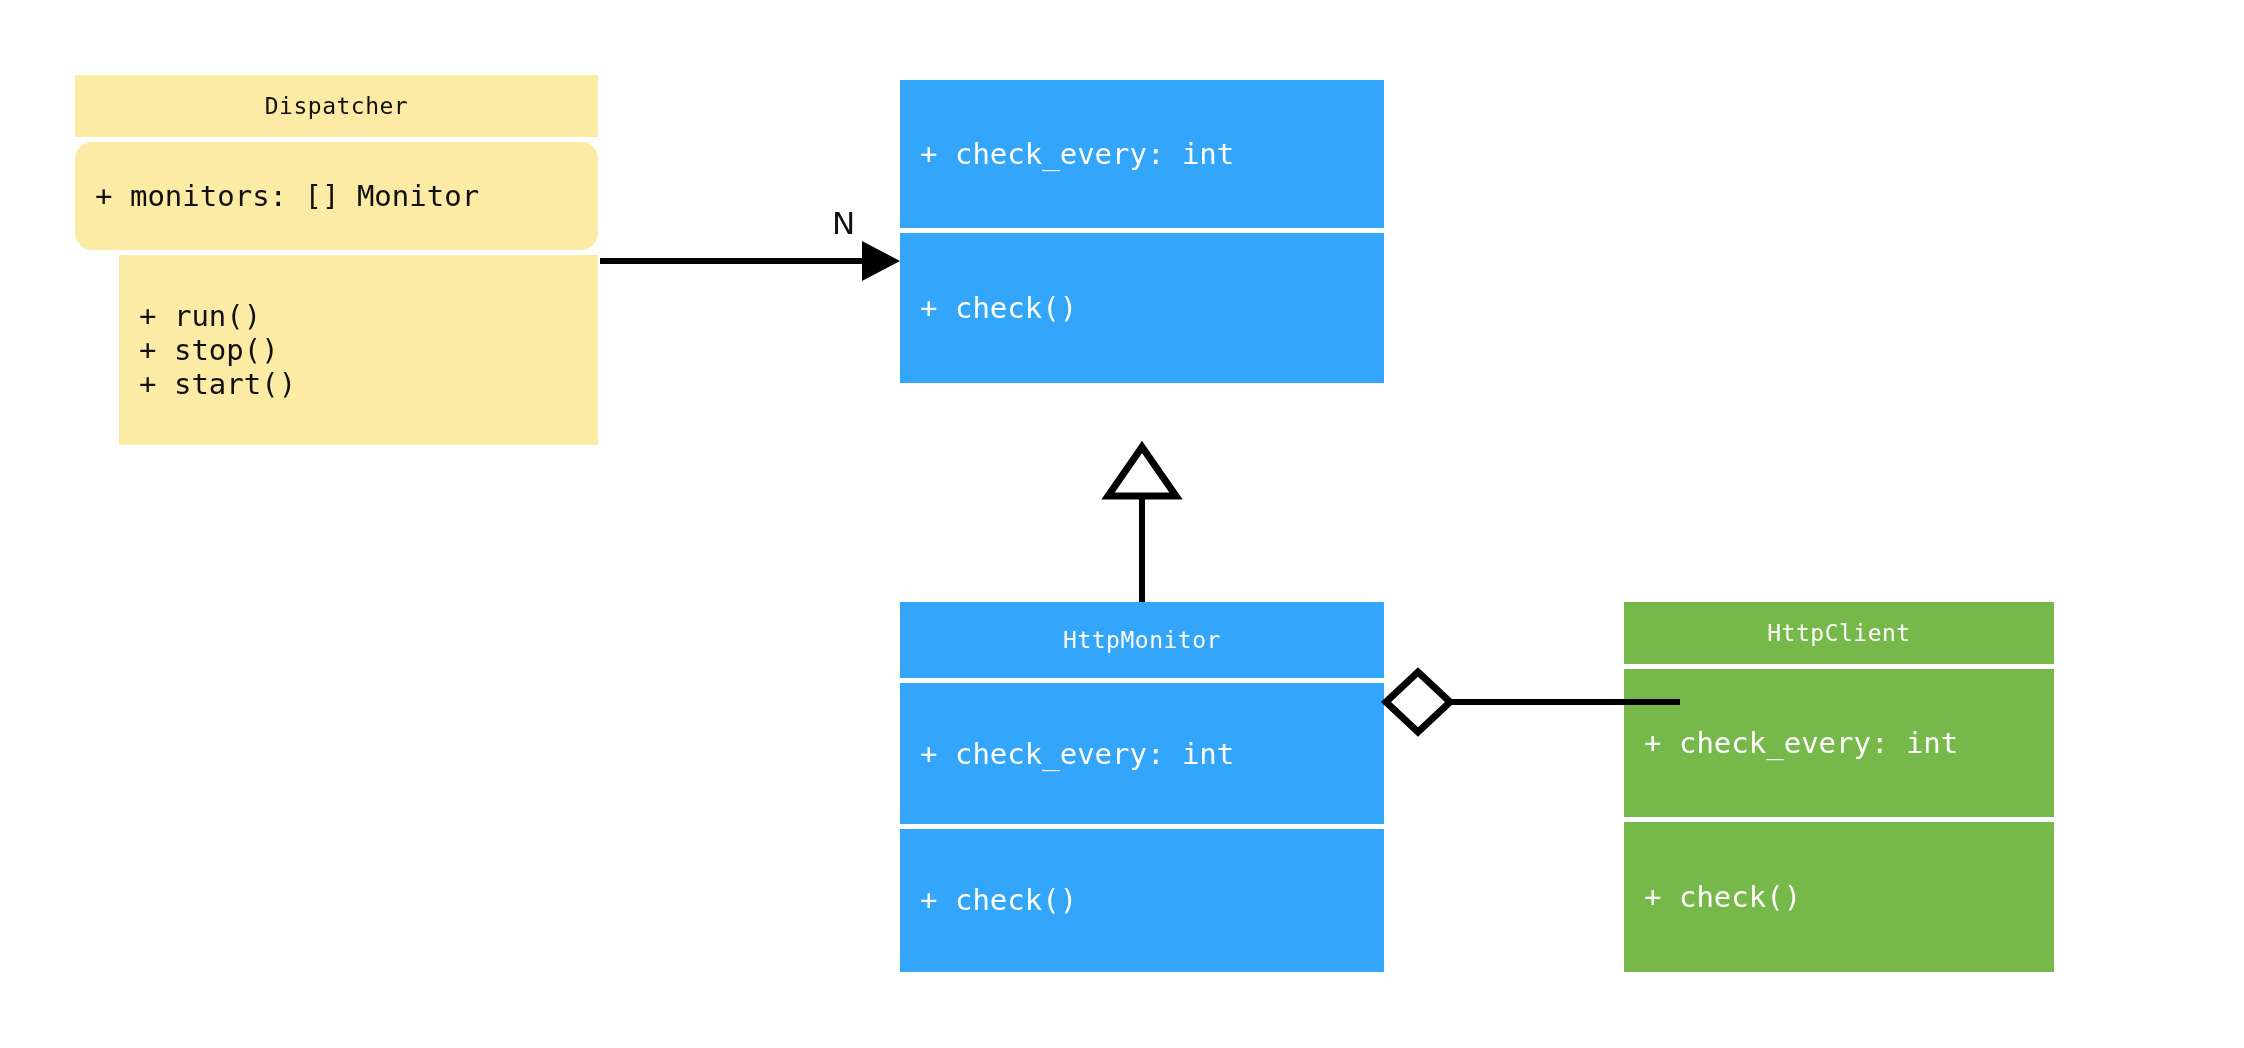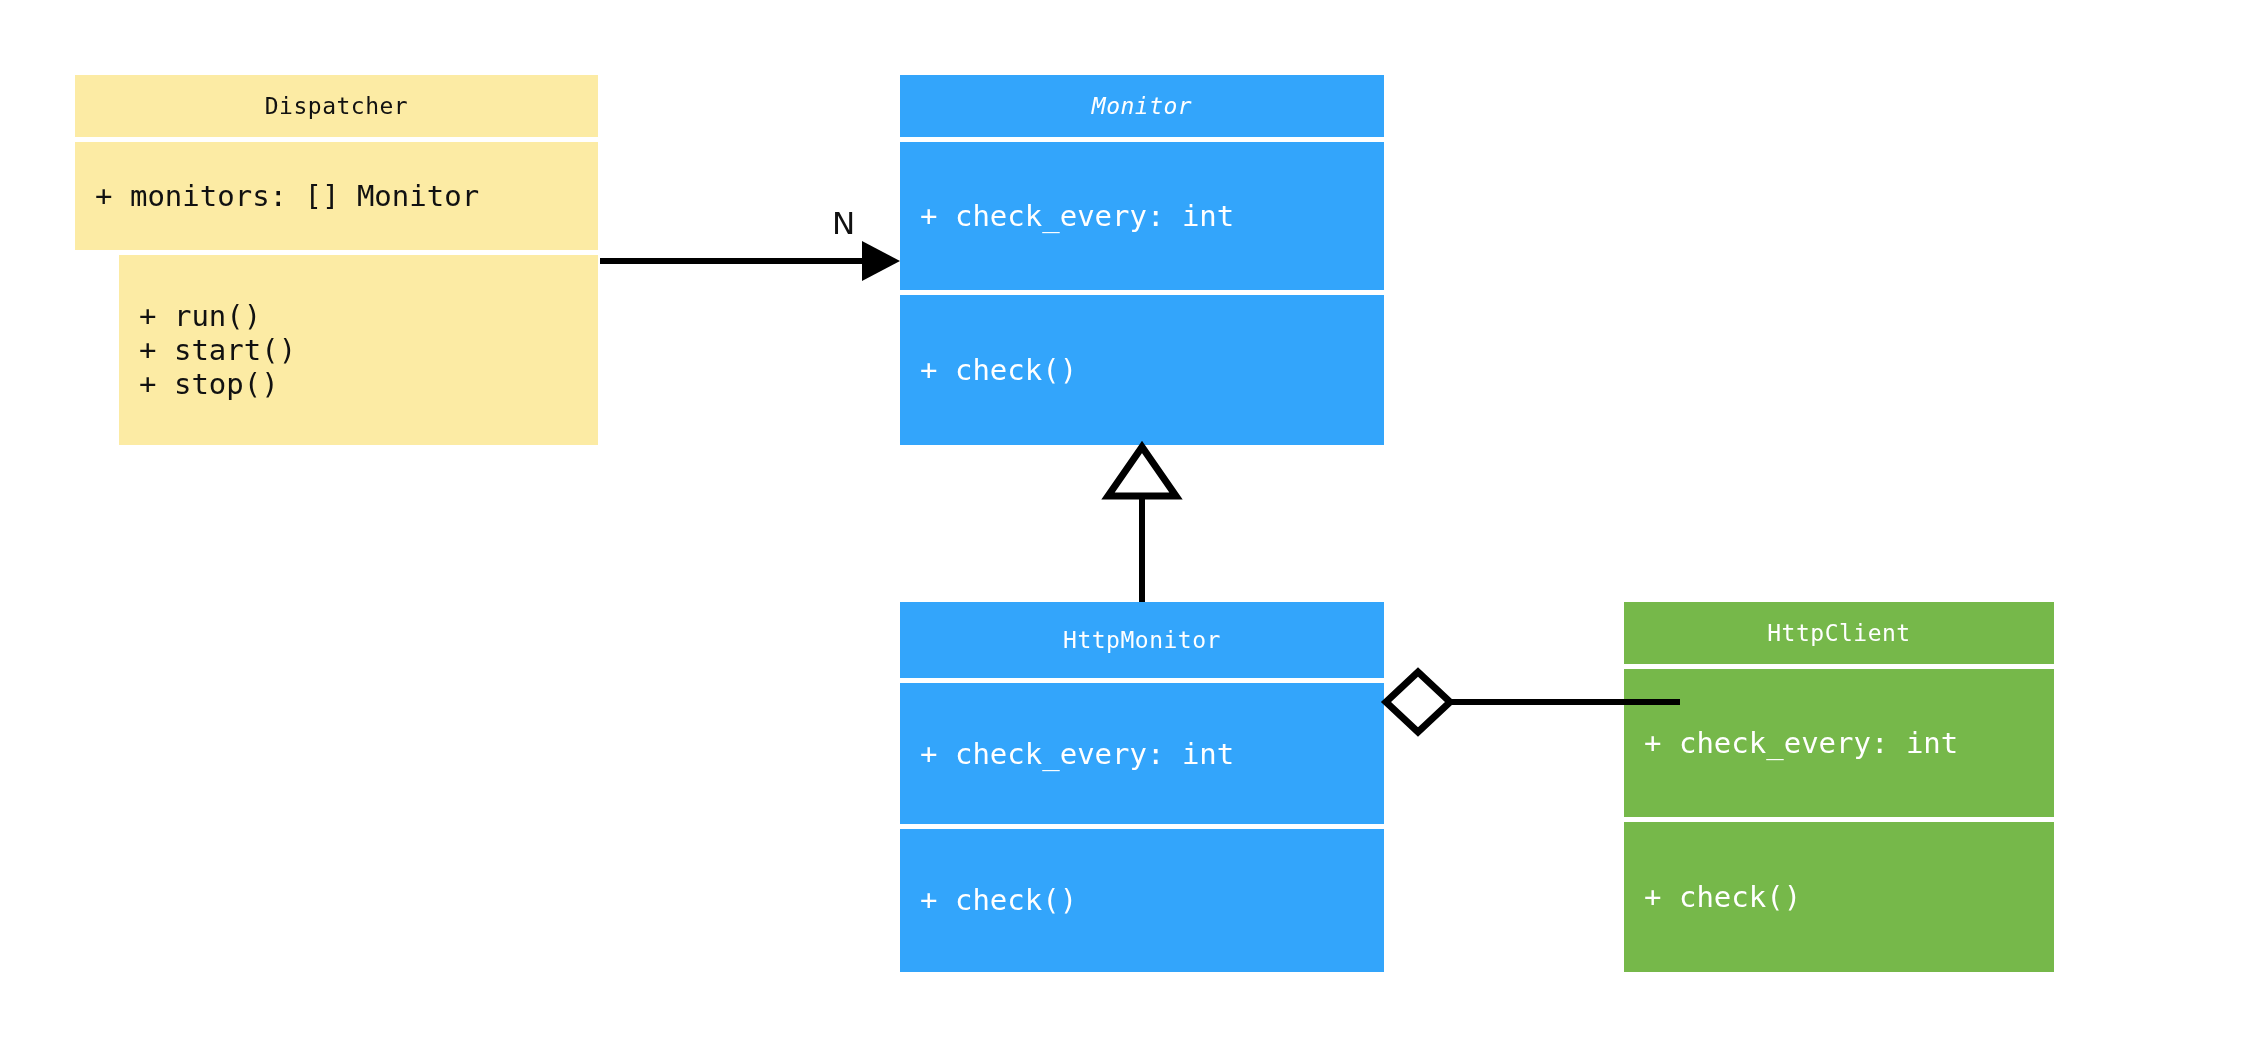--- a/index.html
+++ b/index.html
@@ -91,35 +91,32 @@
 </head>
 <body>
 
 <div id="canvas">
 
   <div class="uml-class theme-cream" style="left:75px; top:75px; width:523px; height:370px;">
     <div class="uml-compartment uml-title" style="height:62px;">
       <span>Dispatcher</span>
     </div>
     <div class="gap"></div>
-    <div class="uml-compartment uml-members" style="height:108px;">
+    <div class="uml-compartment uml-members" style="height:108px;border-radius:17px;">
       <div class="member-line">+ monitors: [] Monitor</div>
     </div>
     <div class="gap"></div>
     <div class="uml-compartment uml-members" style="height:190px;margin-left:44px;">
       <div class="member-line">+ run()</div>
+      <div class="member-line">+ stop()</div>
       <div class="member-line">+ start()</div>
-      <div class="member-line">+ stop()</div>
     </div>
   </div>
 
   <div class="uml-class theme-blue" style="left:900px; top:75px; width:484px; height:370px;">
-    <div class="uml-compartment uml-title is-abstract" style="height:62px;">
-      <span>Monitor</span>
-    </div>
     <div class="gap"></div>
     <div class="uml-compartment uml-members" style="height:148px;">
       <div class="member-line">+ check_every: int</div>
     </div>
     <div class="gap"></div>
     <div class="uml-compartment uml-members" style="height:150px;">
       <div class="member-line">+ check()</div>
     </div>
   </div>
 

